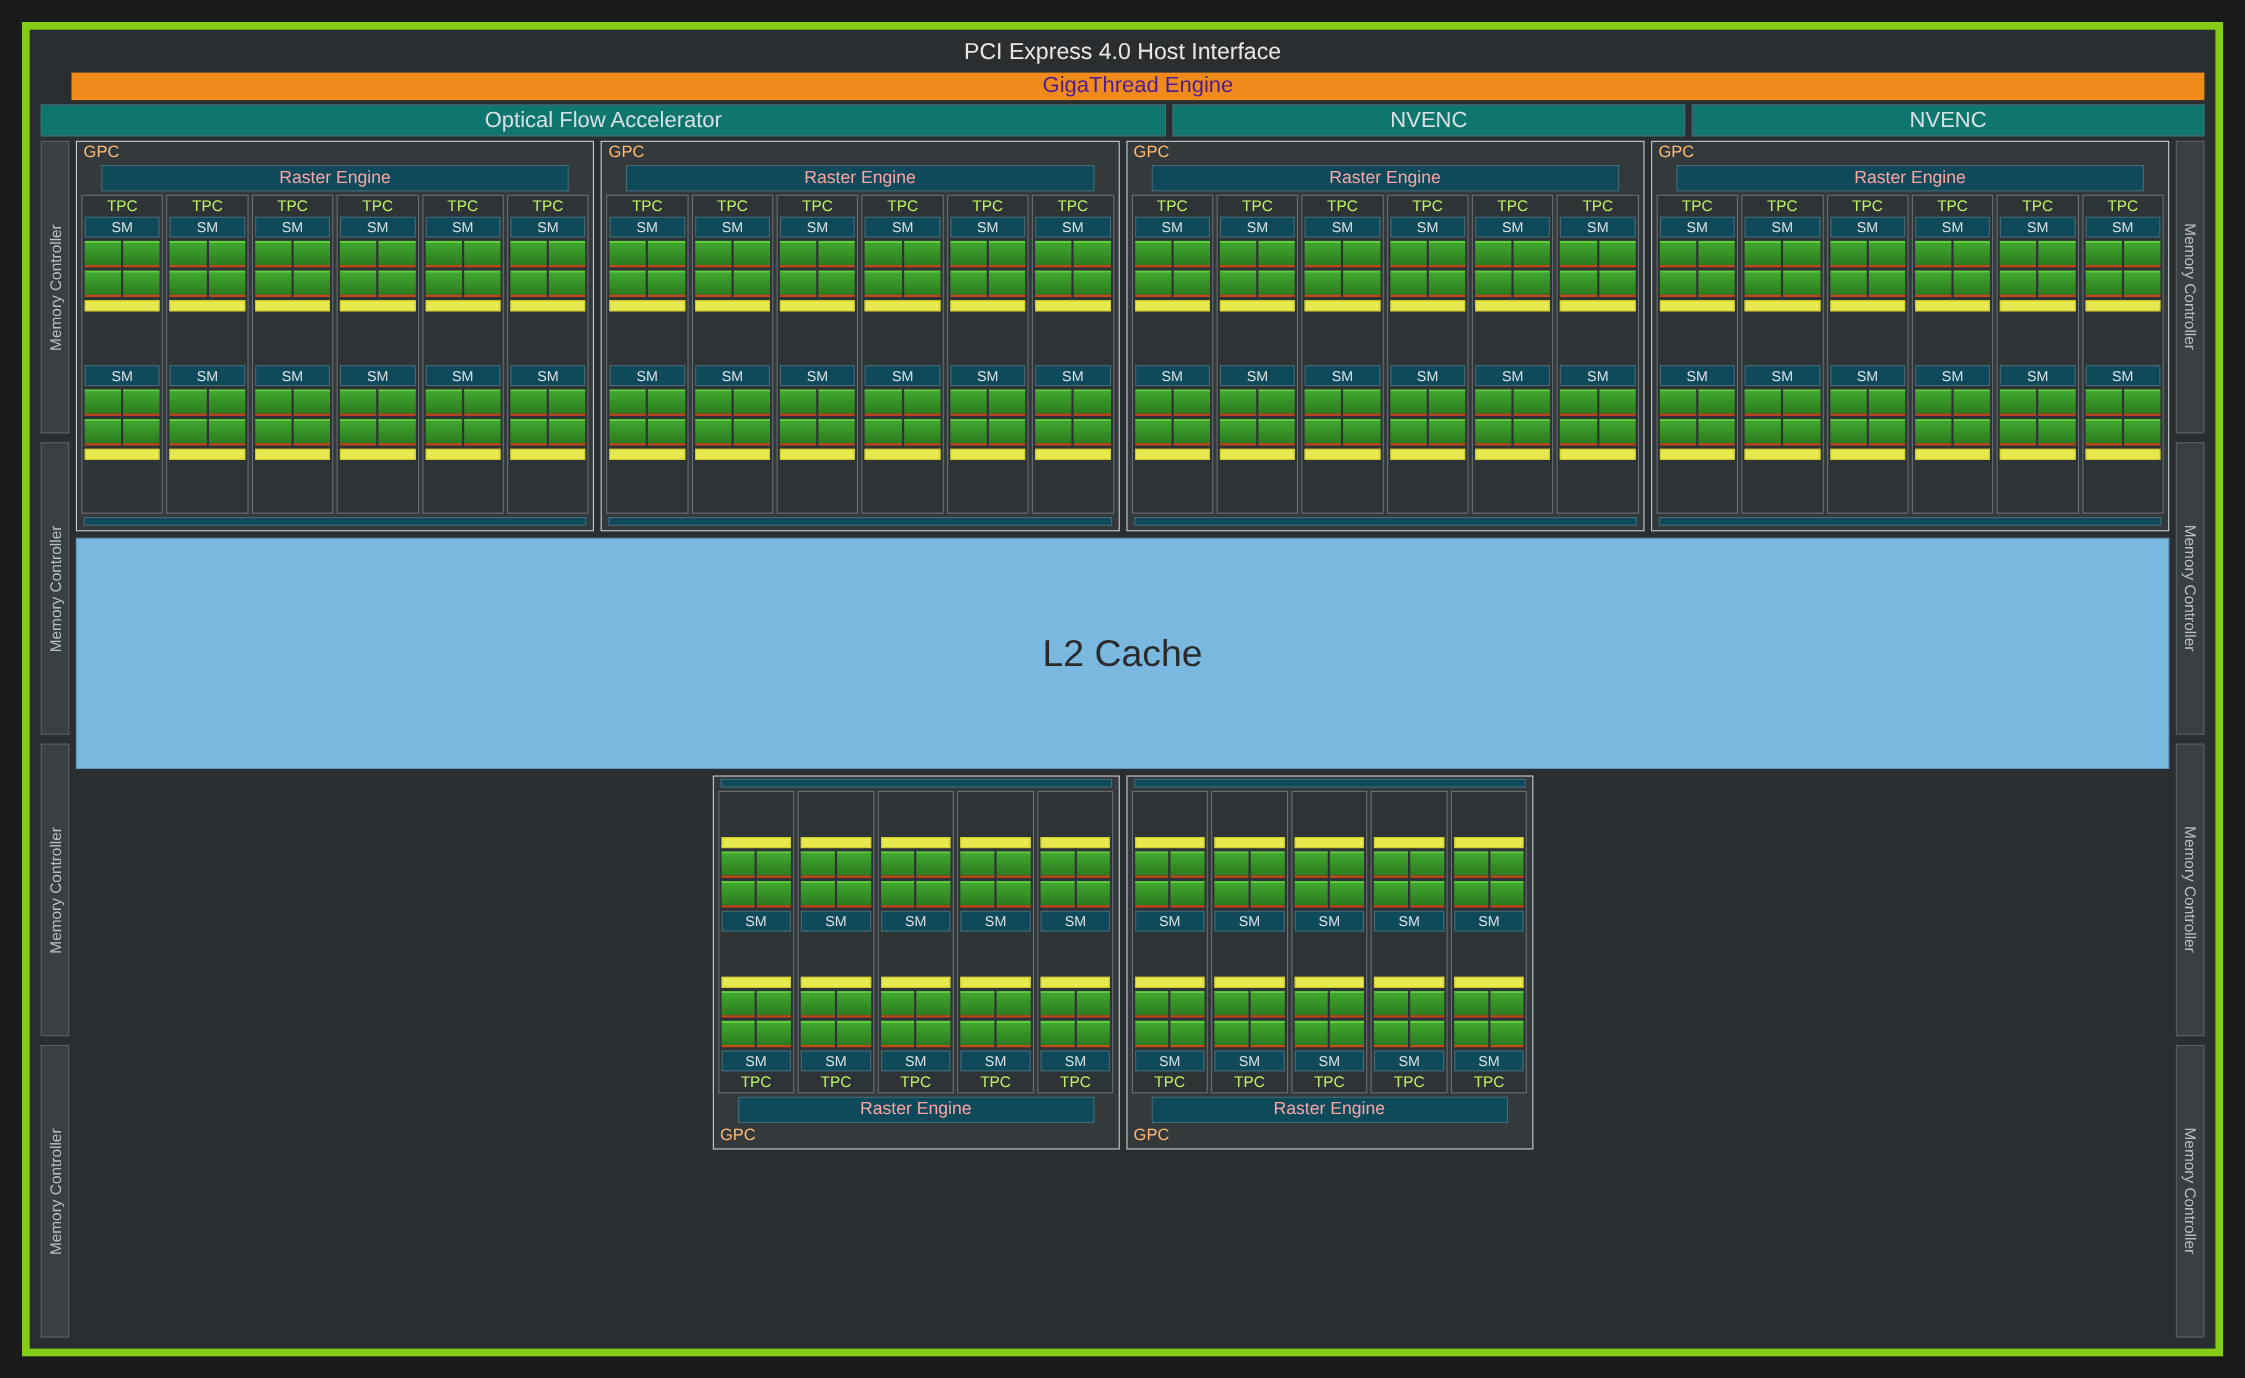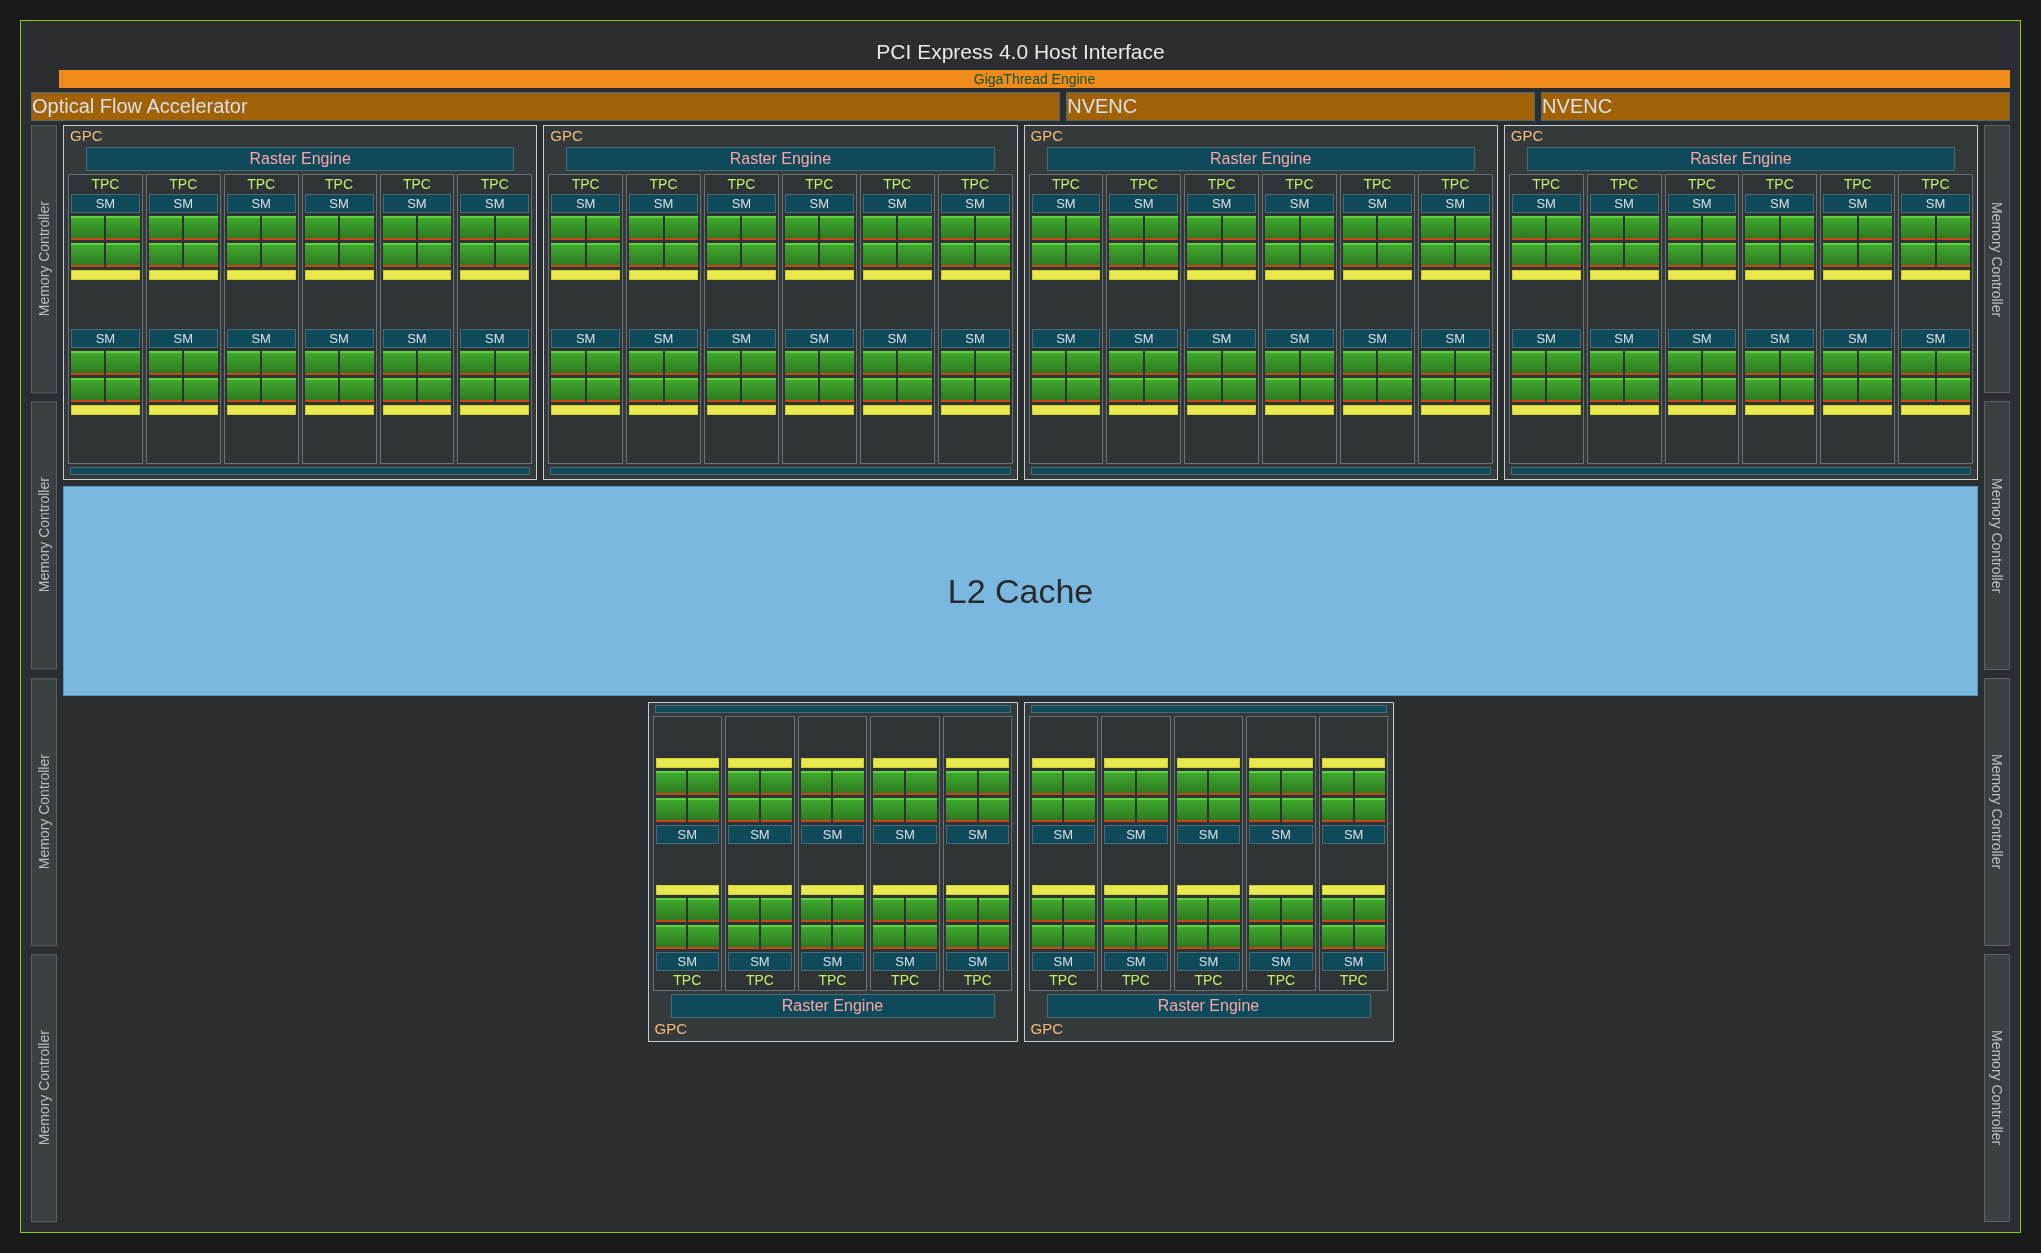--- a/index.html
+++ b/index.html
@@ -8,50 +8,50 @@
     font-family: Arial, Helvetica, sans-serif;
     color: #d0d5d8;
     width: 2041px;
     height: 1253px;
     overflow: hidden;
     padding: 20px;
   }
   .outer {
     width: 100%;
     height: 100%;
-    border: 1px solid #84cc16;
+    border: 7px solid #84cc16;
     background: #2a2e30;
-    padding: 17px 10px 10px 10px;
+    padding: 7px 10px 10px 10px;
     display: flex;
     flex-direction: column;
     gap: 4px;
   }
   .pci {
     text-align: center;
     font-size: 21px;
     color: #e8e8e8;
     padding: 2px 0;
   }
   .giga {
     background: #f08a1a;
-    color: #14532d;
+    color: #4c1d95;
     text-align: center;
-    font-size: 14px;
+    font-size: 20px;
     padding: 1px 0;
     font-weight: 500;
     margin-left: 28px;
   }
   .acc-row {
     display: flex;
     gap: 6px;
   }
   .acc-box {
-    background: #a16207;
+    background: #0f766e;
     border: 1px solid #4a6a75;
-    text-align: left;
+    text-align: center;
     font-size: 20px;
     color: #d8e0e5;
     padding: 2px 0;
   }
   .acc-ofa { flex: 2.2; }
   .acc-enc { flex: 1; }
 
   .main-layout {
     flex: 1;
     display: flex;

